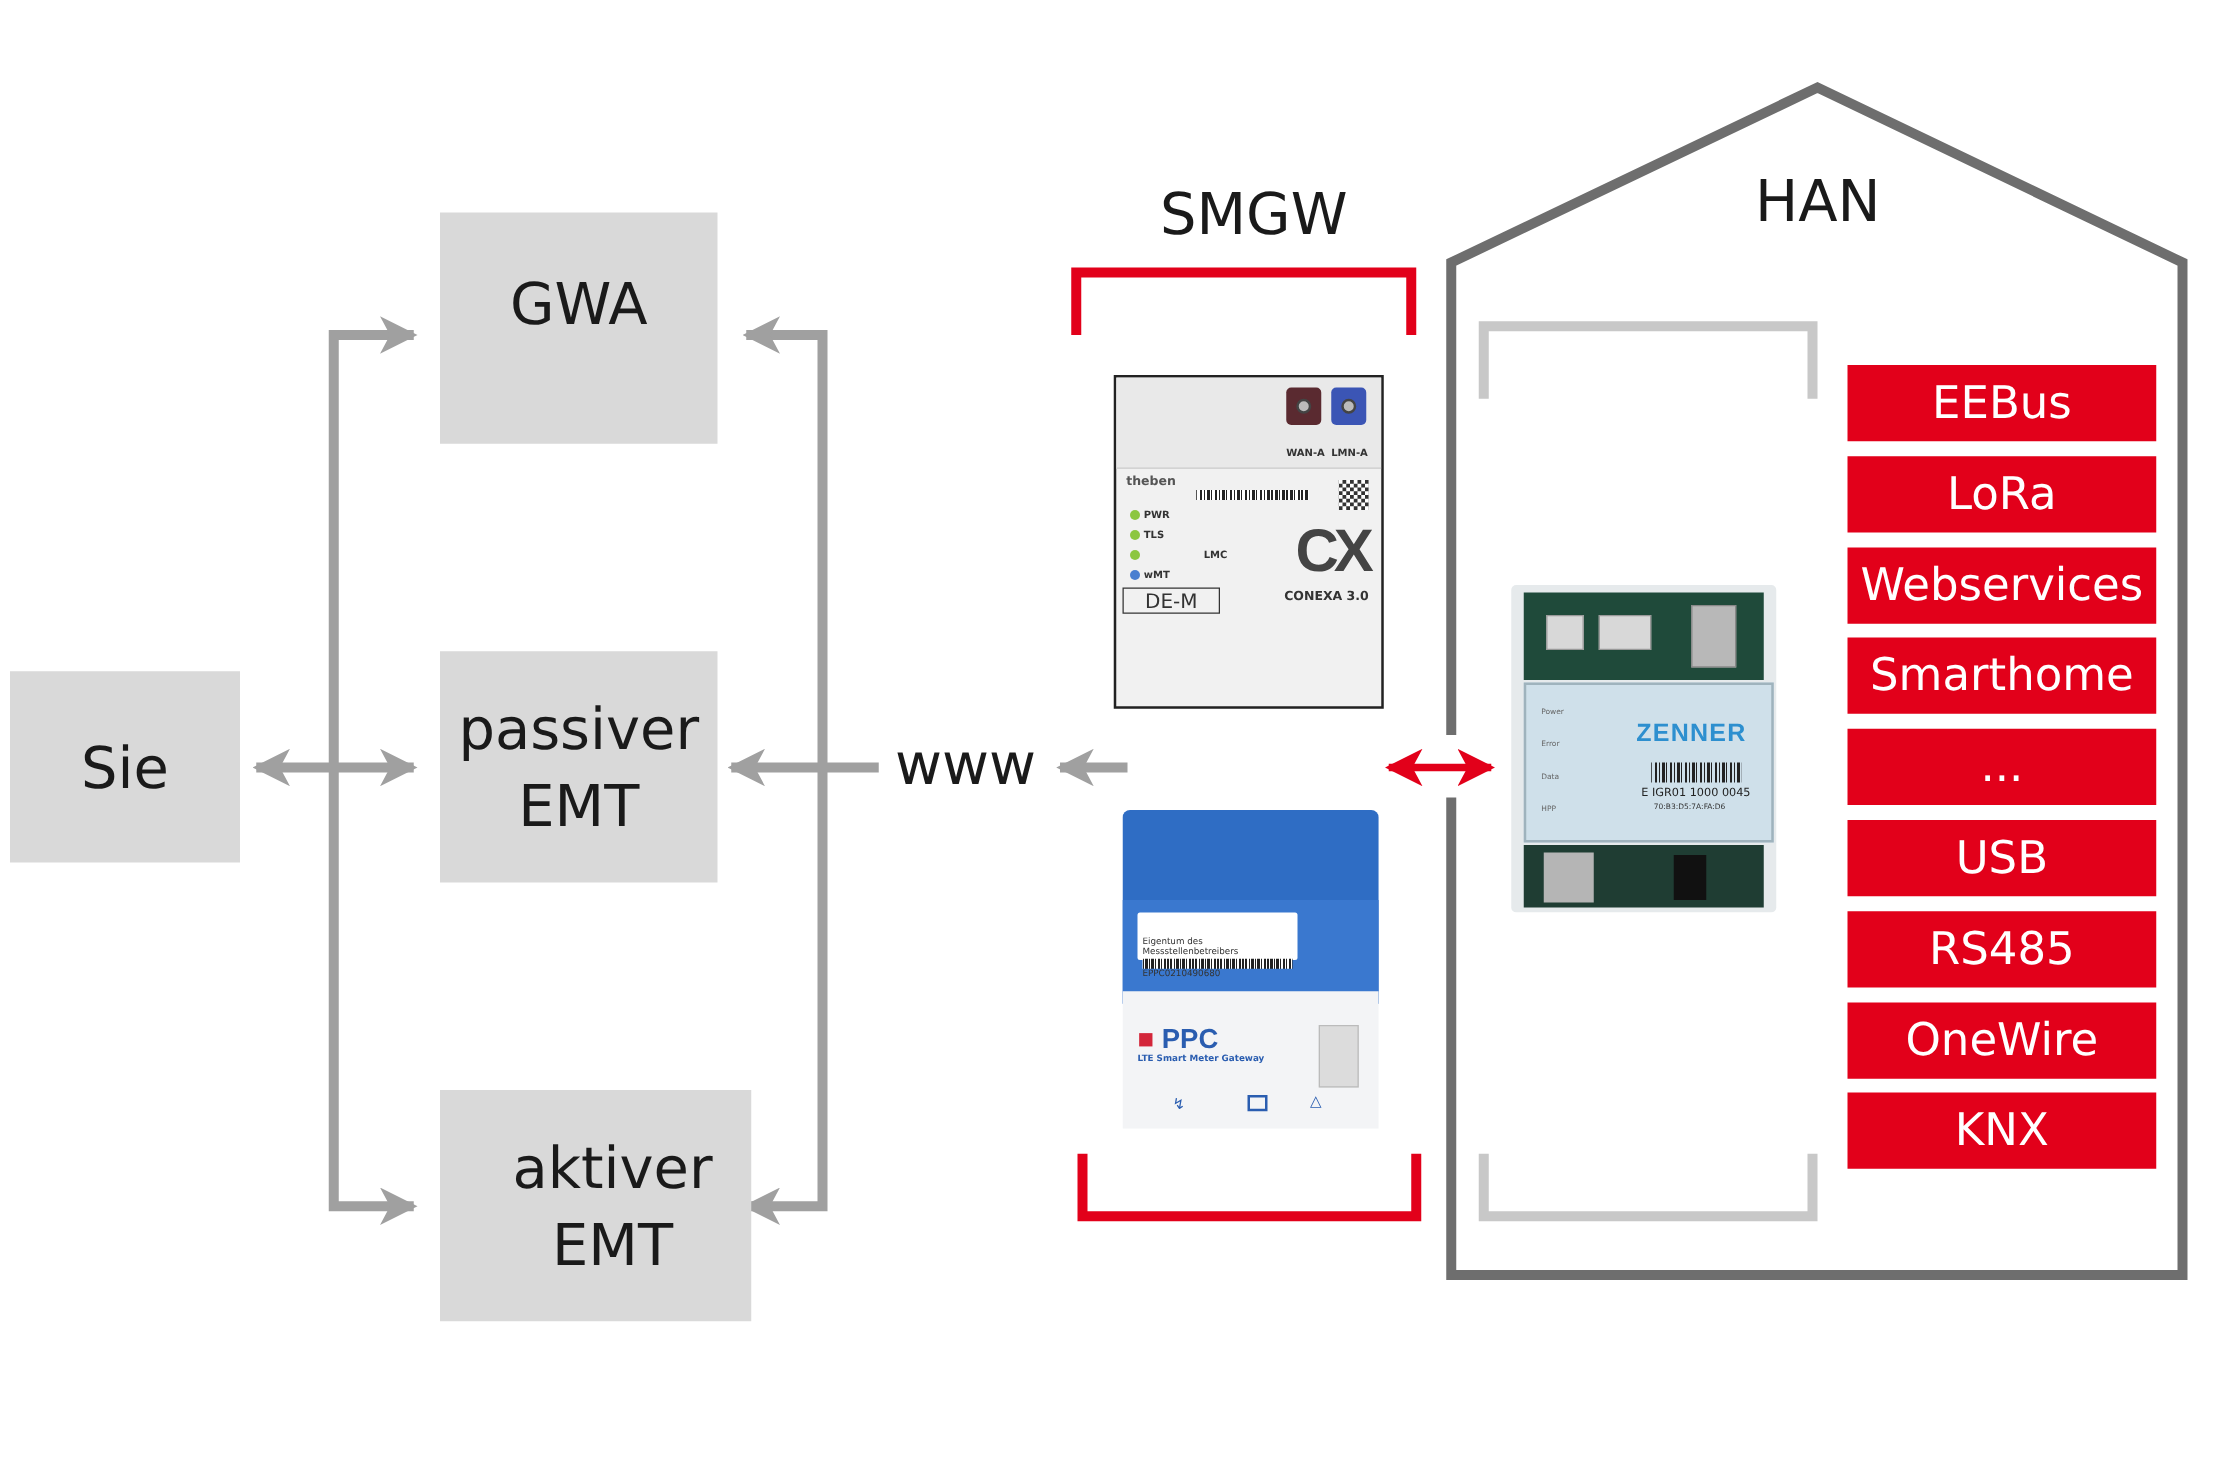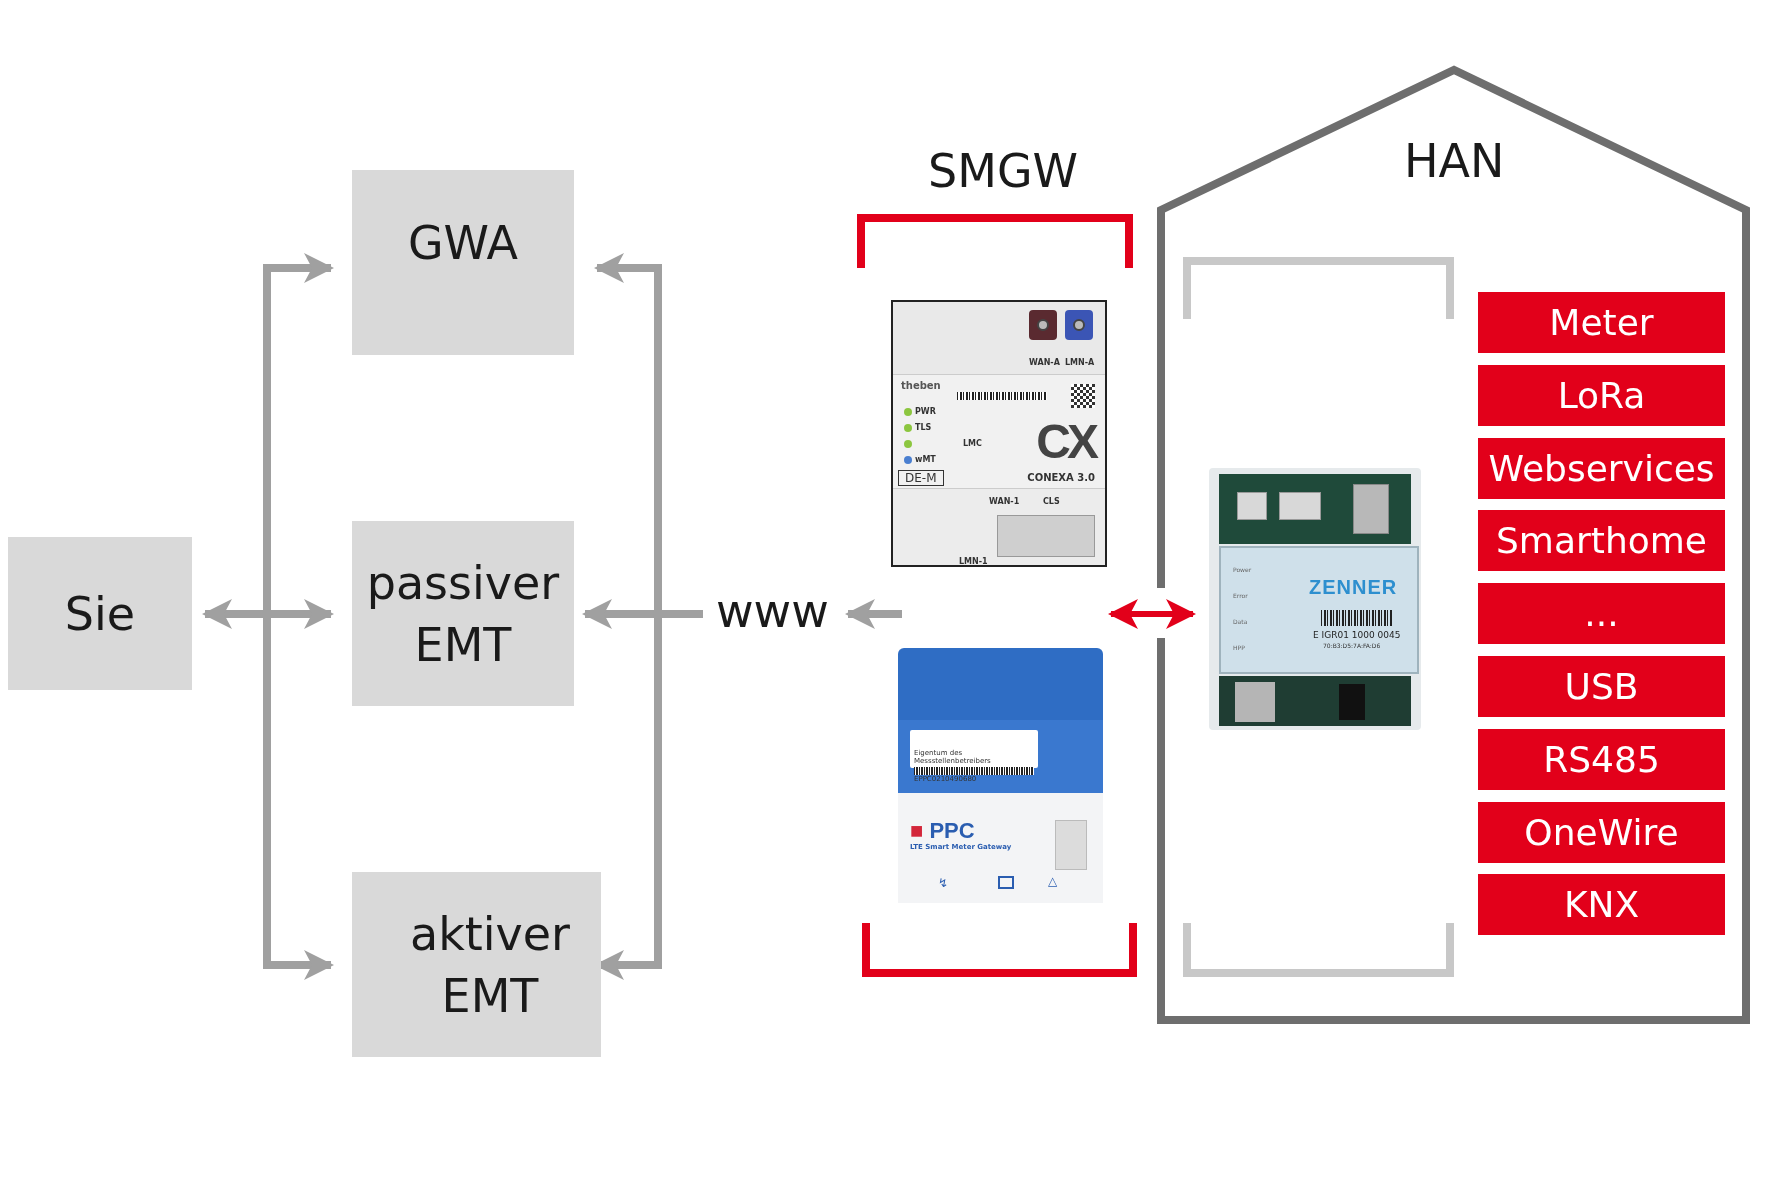--- a/index.html
+++ b/index.html
@@ -28,21 +28,21 @@
   .theben .ledlbl { position: absolute; left: 22px; font-size: 8px; color: #333; font-weight: bold; }
   .theben .cx { position: absolute; right: 10px; top: 112px; font-size: 48px; font-weight: bold;
                 color: #444; font-family: "Liberation Sans", sans-serif; letter-spacing: -4px; }
   .theben .model { position: absolute; right: 10px; top: 189px; font-size: 10px; font-weight: bold; color: #333; }
   .theben .barcode { position: absolute; left: 64px; top: 90px; width: 90px; height: 8px;
                      background: repeating-linear-gradient(90deg, #222 0 1px, #fff 1px 3px, #222 3px 5px, #fff 5px 6px); }
   .theben .qr { position: absolute; right: 10px; top: 82px; width: 24px; height: 24px;
                 background: repeating-conic-gradient(#333 0 25%, #fff 0 50%) 0 0/6px 6px; }
   .theben .bottom { position: absolute; left: 0; top: 205px; width: 100%; height: 62px; background: #ececec;
                     border-top: 1px solid #ccc; }
-  .theben .dem { position: absolute; left: 5px; top: 188px; font-size: 12px; border: 1px solid #333; padding: 0 6px; color: #333; }
+  .theben .dem { position: absolute; left: 5px; top: 188px; font-size: 16px; border: 1px solid #333; padding: 0 17px; color: #333; }
   .ppc { left: 898px; top: 648px; width: 205px; height: 255px; }
   .ppc .blue { position: absolute; left: 0; top: 0; width: 100%; height: 155px; background: #2f6dc4;
                border-radius: 6px 6px 0 0; }
   .ppc .blue2 { position: absolute; left: 0; top: 72px; width: 100%; height: 83px; background: #3a78cf; }
   .ppc .white { position: absolute; left: 0; top: 145px; width: 100%; height: 110px; background: #f3f4f6; }
   .ppc .label { position: absolute; left: 12px; top: 82px; width: 128px; height: 30px; background: #fff;
                 border-radius: 2px; font-size: 7px; color: #333; padding: 19px 4px; box-sizing: border-box; }
   .ppc .label .bc { height: 8px; margin-top: 2px;
                     background: repeating-linear-gradient(90deg, #222 0 1px, #fff 1px 2px, #222 2px 4px, #fff 4px 5px); }
   .ppc .logo { position: absolute; left: 12px; top: 170px; font-size: 22px; font-weight: bold; color: #2a5db0;
@@ -137,26 +137,20 @@
   <div class="ledlbl" style="top:105px;">PWR</div>
   <div class="led" style="top:122px;background:#8cc63f;"></div>
   <div class="ledlbl" style="top:121px;">TLS</div>
   <div class="led" style="top:138px;background:#8cc63f;"></div>
   <div class="ledlbl" style="top:137px;padding-left:48px;">LMC</div>
   <div class="led" style="top:154px;background:#4a7fd0;"></div>
   <div class="ledlbl" style="top:153px;">wMT</div>
   <div class="dem" style="top:168px;">DE-M</div>
   <div class="cx">CX</div>
   <div class="model" style="top:170px;">CONEXA 3.0</div>
-  <div class="bottom" style="top:186px;height:81px;">
-    <div class="small" style="left:96px;top:8px;">WAN-1</div>
-    <div class="small" style="left:150px;top:8px;">CLS</div>
-    <div class="small" style="left:66px;top:68px;">LMN-1</div>
-    <div style="position:absolute;left:104px;top:26px;width:96px;height:40px;background:#cfcfcf;border:1px solid #999;"></div>
-  </div>
 </div>
 
 <div class="device ppc">
   <div class="blue"></div>
   <div class="blue2"></div>
   <div class="white"></div>
   <div class="label">
     <div>Eigentum des Messstellenbetreibers</div>
     <div class="bc"></div>
     <div>EPPC0210490680</div>
@@ -189,21 +183,21 @@
     <div class="serial2">70:B3:D5:7A:FA:D6</div>
   </div>
   <div class="pcbbot">
     <div class="eth"></div>
     <div class="rj"></div>
   </div>
 </div>
 
 <div id="iface-list">
     <div class="rbox" style="top: 292px;">
-      <span>Meter</span>
+      <span>EEBus</span>
     </div>
     <div class="rbox" style="top: 365px;">
       <span>LoRa</span>
     </div>
     <div class="rbox" style="top: 438px;">
       <span>Webservices</span>
     </div>
     <div class="rbox" style="top: 510px;">
       <span>Smarthome</span>
     </div>

